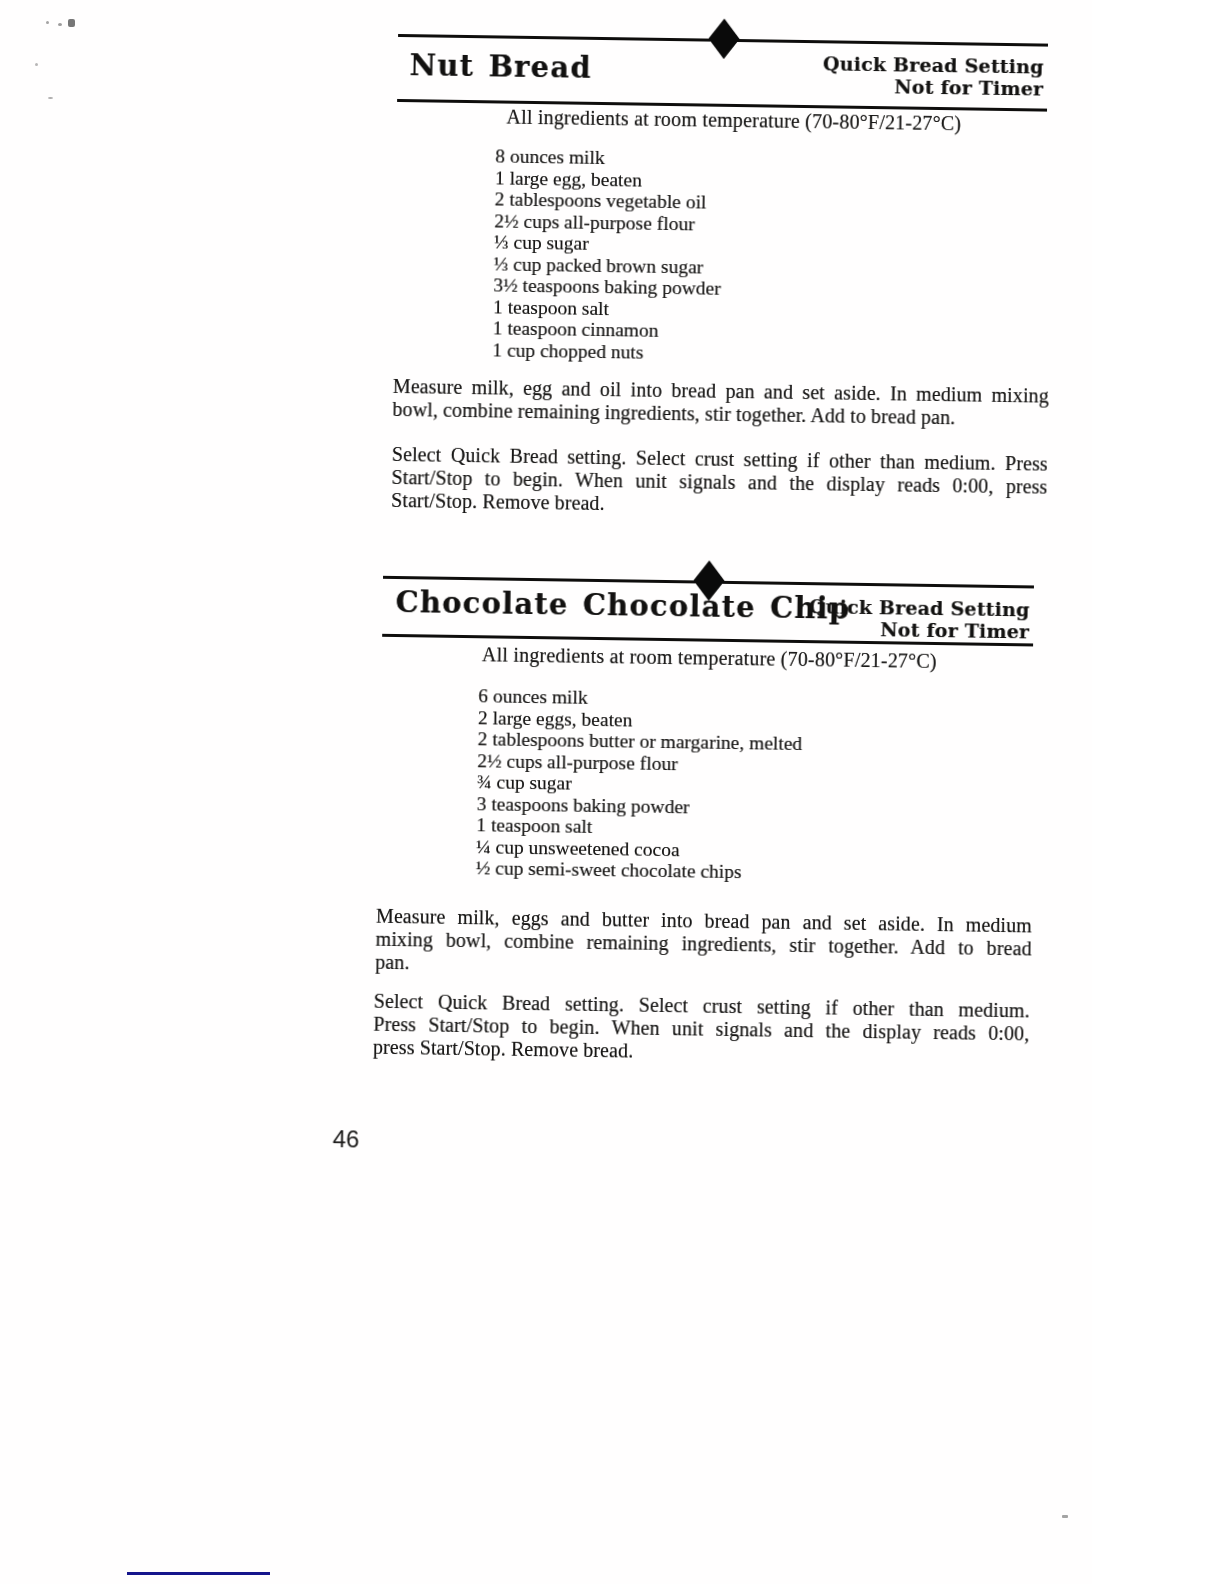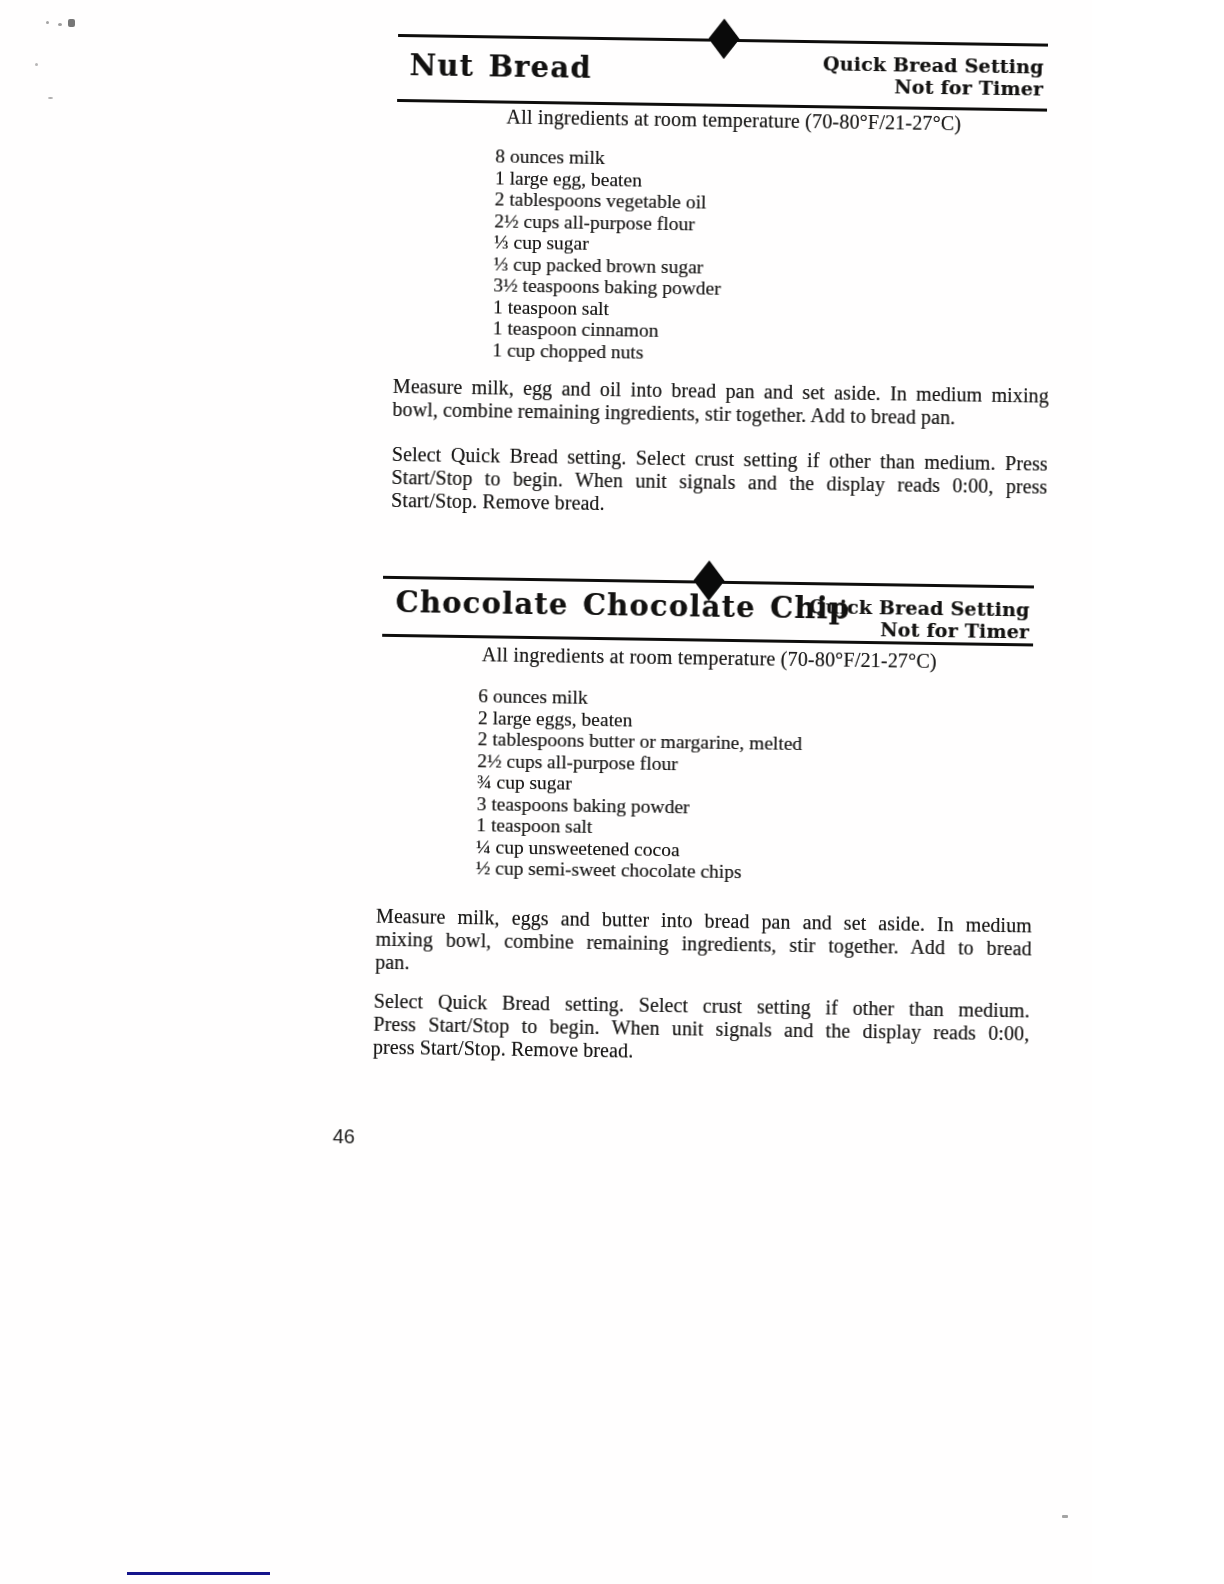--- a/index.html
+++ b/index.html
@@ -63,21 +63,21 @@
   }
   .pline.last { text-align-last:left; }
   .r1 .para-1 { left:0; top:341px; }
   .r1 .para-2 { left:0; top:409px; }
   .r2 .para-1 { left:-2px; top:329px; }
   .r2 .para-2 { left:-3px; top:414px; }
 
   .page-number {
     position:absolute; left:349px; top:1126px;
     font-family:"Liberation Sans","DejaVu Sans",sans-serif;
-    font-size:20px; color:#1c1b1a;
+    font-size:24px; color:#1c1b1a;
   }
 
   .speck { position:absolute; background:#4a4a4a; border-radius:50%; }
   .sp1 { left:46px;  top:21px;   width:3px; height:3px; opacity:.5;  }
   .sp2 { left:58px;  top:23px;   width:4px; height:3px; opacity:.55; }
   .sp3 { left:68px;  top:19px;   width:7px; height:8px; opacity:.75; border-radius:2px; }
   .sp4 { left:35px;  top:63px;   width:3px; height:3px; opacity:.4;  }
   .sp5 { left:48px;  top:97px;   width:5px; height:2px; opacity:.45; }
   .sp6 { left:1183px; top:28px;  width:5px; height:2px; opacity:.45; }
   .sp7 { left:1158px; top:56px;  width:3px; height:2px; opacity:.4;  }

